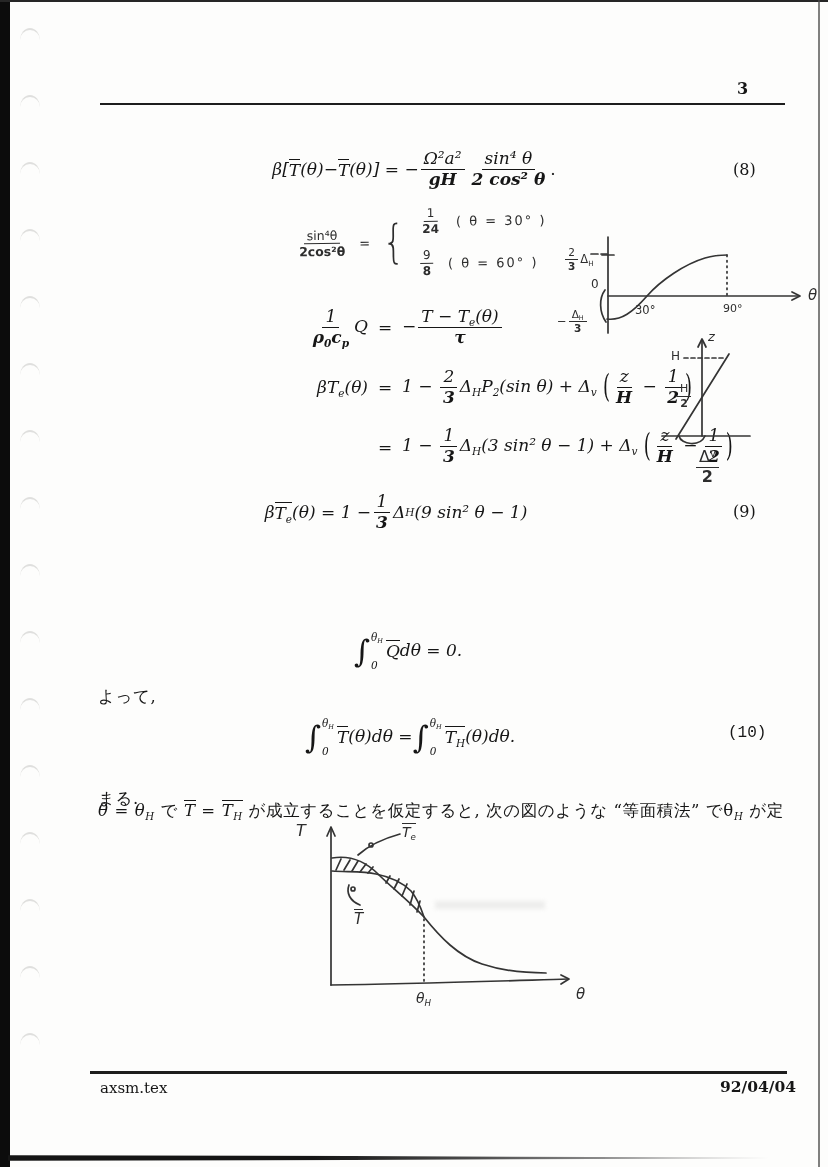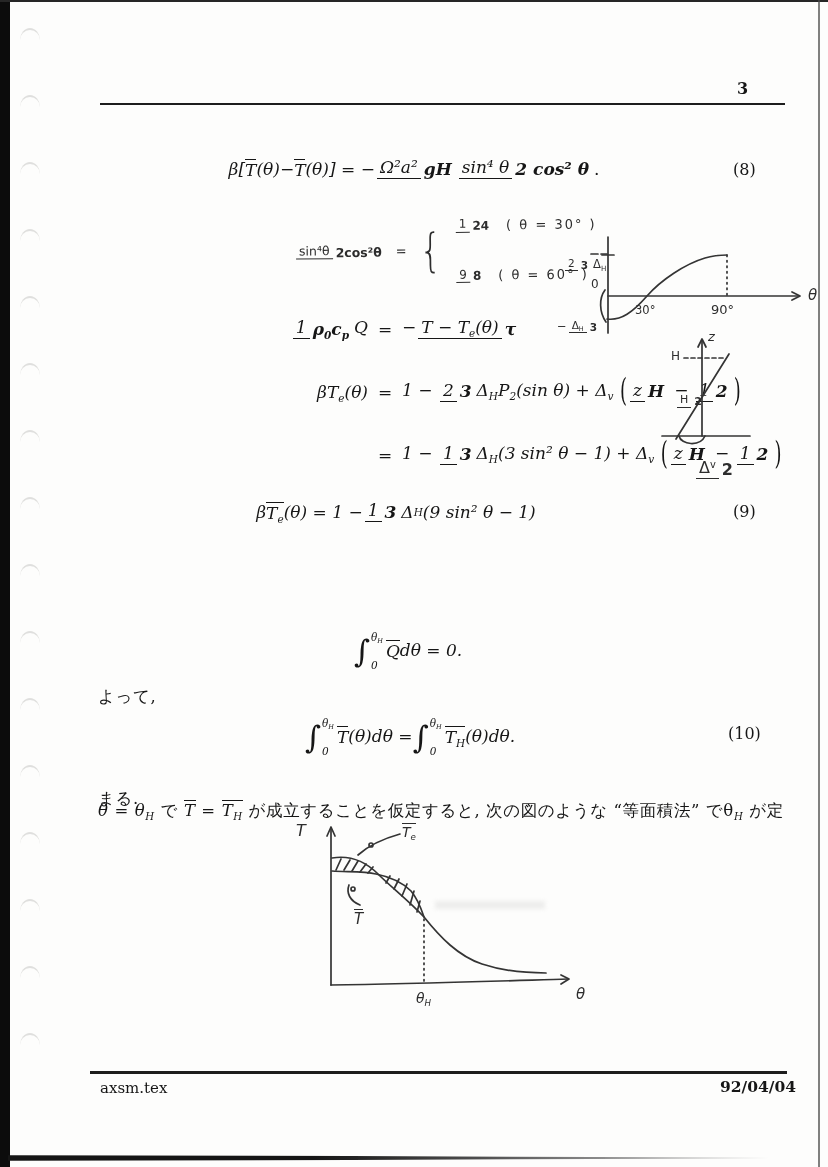--- a/index.html
+++ b/index.html
@@ -4,22 +4,22 @@
 <style>
   html,body{margin:0;padding:0;background:#ffffff;}
   .page{position:relative;width:828px;height:1167px;background:#fdfdfc;overflow:hidden;
         font-family:"DejaVu Serif", serif;color:#161616;}
   .abs{position:absolute;}
   .mth{font-style:italic;}
   .up{font-style:normal;}
   .hand{font-family:"DejaVu Sans", sans-serif;color:#2d2d2d;}
   sub{font-size:0.62em;vertical-align:-0.35em;line-height:0;}
   sup{font-size:0.62em;vertical-align:0.55em;line-height:0;}
-  .frac{display:inline-flex;flex-direction:row;align-items:center;vertical-align:middle;
-        line-height:1.05;margin:16px 2px;text-align:center;}
+  .frac{display:inline-flex;flex-direction:column;align-items:center;vertical-align:middle;
+        line-height:1.05;margin:5px 2px;text-align:center;}
   .frac .num{padding:0 3px 1px;border-bottom:1.2px solid currentColor;}
   .frac .den{padding:1px 3px 0;font-weight:bold;}
   .ol{display:inline-block;border-top:1.2px solid currentColor;padding-top:1px;line-height:1.1;}
   .eqrow{position:absolute;left:0;width:828px;display:flex;justify-content:center;align-items:center;
          font-size:17px;}
   .tag{position:absolute;font-size:16px;font-style:normal;}
   .bp{display:inline-block;transform:scaleY(1.8);font-size:18px;font-style:normal;margin:0 1px;}
   .big-int{font-size:31px;line-height:0.9;font-style:normal;display:inline-block;transform:translateY(2px);}
   .lims{display:inline-flex;flex-direction:column;justify-content:space-between;height:40px;
         font-size:10.5px;margin:0 3px 0 1px;transform:translateY(1px);}
@@ -133,21 +133,21 @@
         </span><span>Δ</span><sub>H</sub>
     </span>
     <span class="lbl hand" style="left:36px;top:56px;font-size:12px;">0</span>
     <span class="lbl hand" style="left:2px;top:82px;font-size:11.5px;">
       <span>−</span><span class="frac" style="font-size:10.5px;">
           <span class="num"><span>Δ</span><sub>H</sub></span>
           <span class="den">3</span>
         </span>
     </span>
     <span class="lbl hand" style="left:80px;top:83px;font-size:11.5px;text-align:right;">30°</span>
-    <span class="lbl hand" style="left:156px;top:81px;font-size:13px;">90°</span>
+    <span class="lbl hand" style="left:168px;top:81px;font-size:11px;">90°</span>
     <span class="lbl hand mth" style="left:253px;top:66px;font-size:15px;">θ</span>
   </div>
 
 
   <div class="mtable mth" style="left:218px;top:303px;">
     <span class="ml">
       <span class="frac">
           <span class="num">1</span>
           <span class="den"><span>ρ</span><sub>0</sub><span>c</span><sub>p</sub></span>
         </span><span>Q</span>
@@ -259,21 +259,21 @@
     <span class="ol">T</span>
       <span>(θ)dθ = </span>
     <span class="big-int">∫</span>
     <span class="lims">
         <span><span>θ</span><sub>H</sub></span>
         <span>0</span>
       </span>
     <span class="ol"><span>T</span><sub>H</sub></span>
       <span>(θ)dθ.</span>
   </div>
-  <span class="tag" style="left:728px;top:724px;">(10)</span>
+  <span class="tag" style="left:728px;top:724px;font-family:Liberation Mono, monospace;">(10)</span>
 
   <div class="jp" style="left:98px;top:800px;">
     <span class="mth">θ = θ</span><sub class="mth">H</sub><span> で </span><span class="ol mth">T</span><span> = </span><span class="ol mth"><span>T</span><sub>H</sub></span><span> が成立することを仮定すると, 次の図のような “等面積法” でθ</span><sub class="mth">H</sub><span> が定</span>
   </div>
   <div class="jp" style="left:98px;top:788px;">
     <span>まる.</span>
   </div>
 
   <div class="abs" style="left:270px;top:815px;width:345px;height:200px;">
     <svg class="sk" width="345" height="200" viewBox="0 0 345 200">

